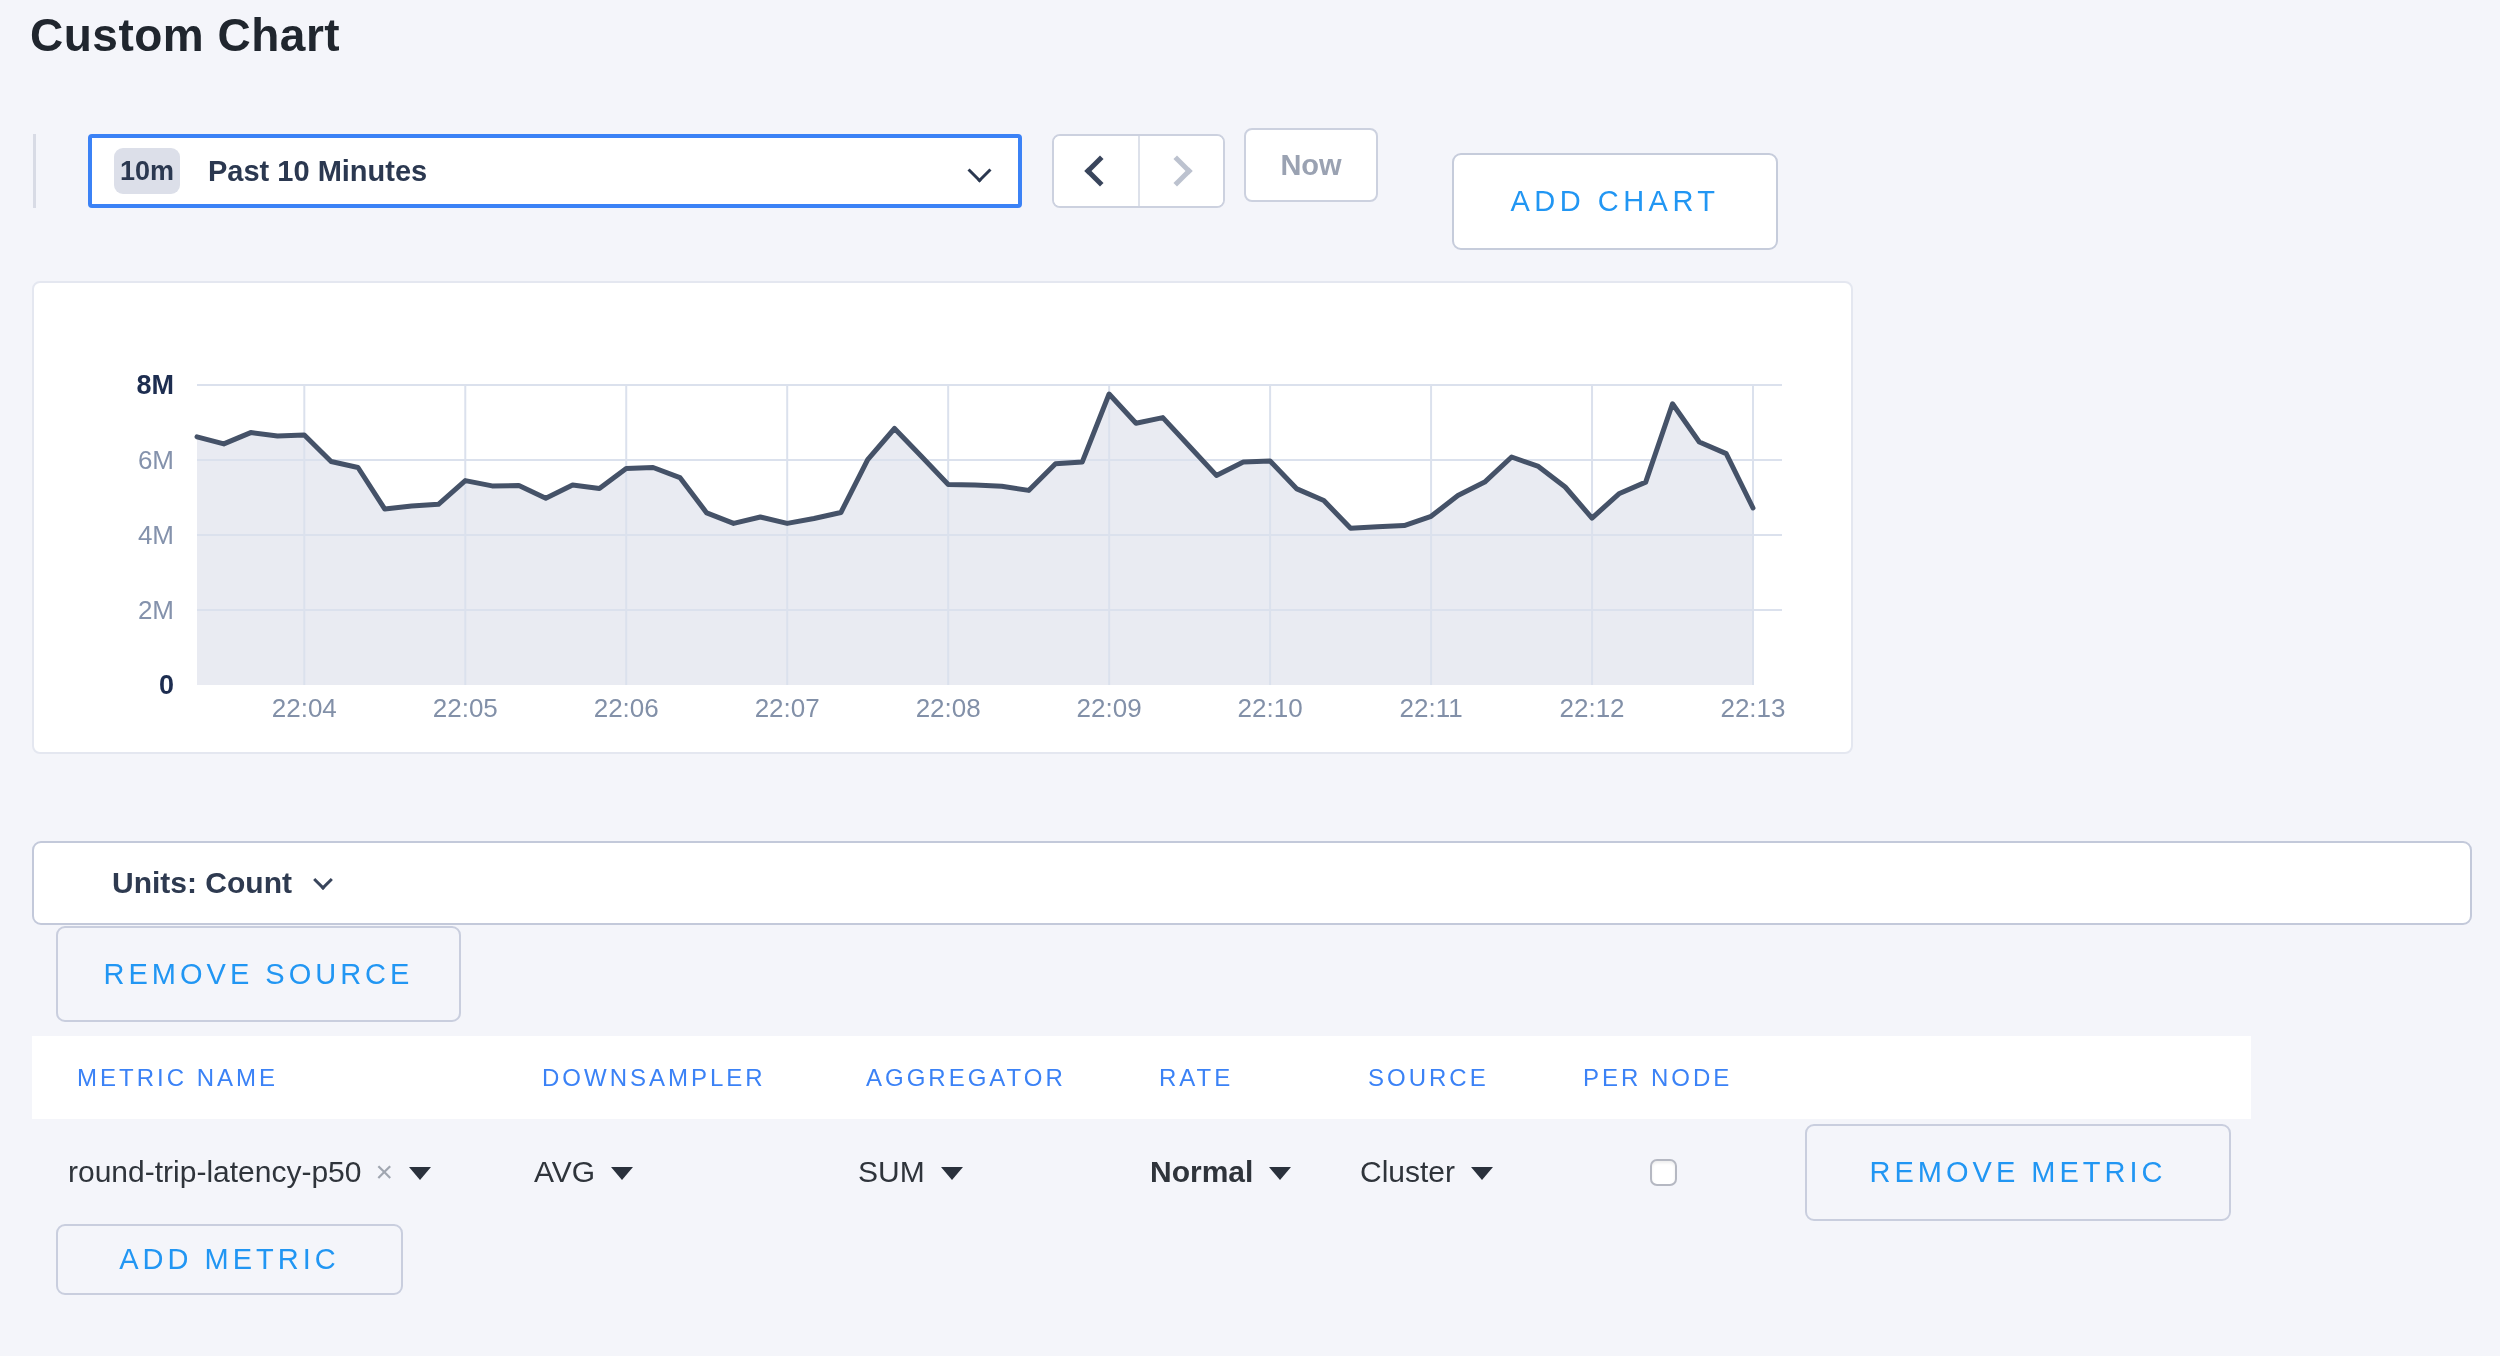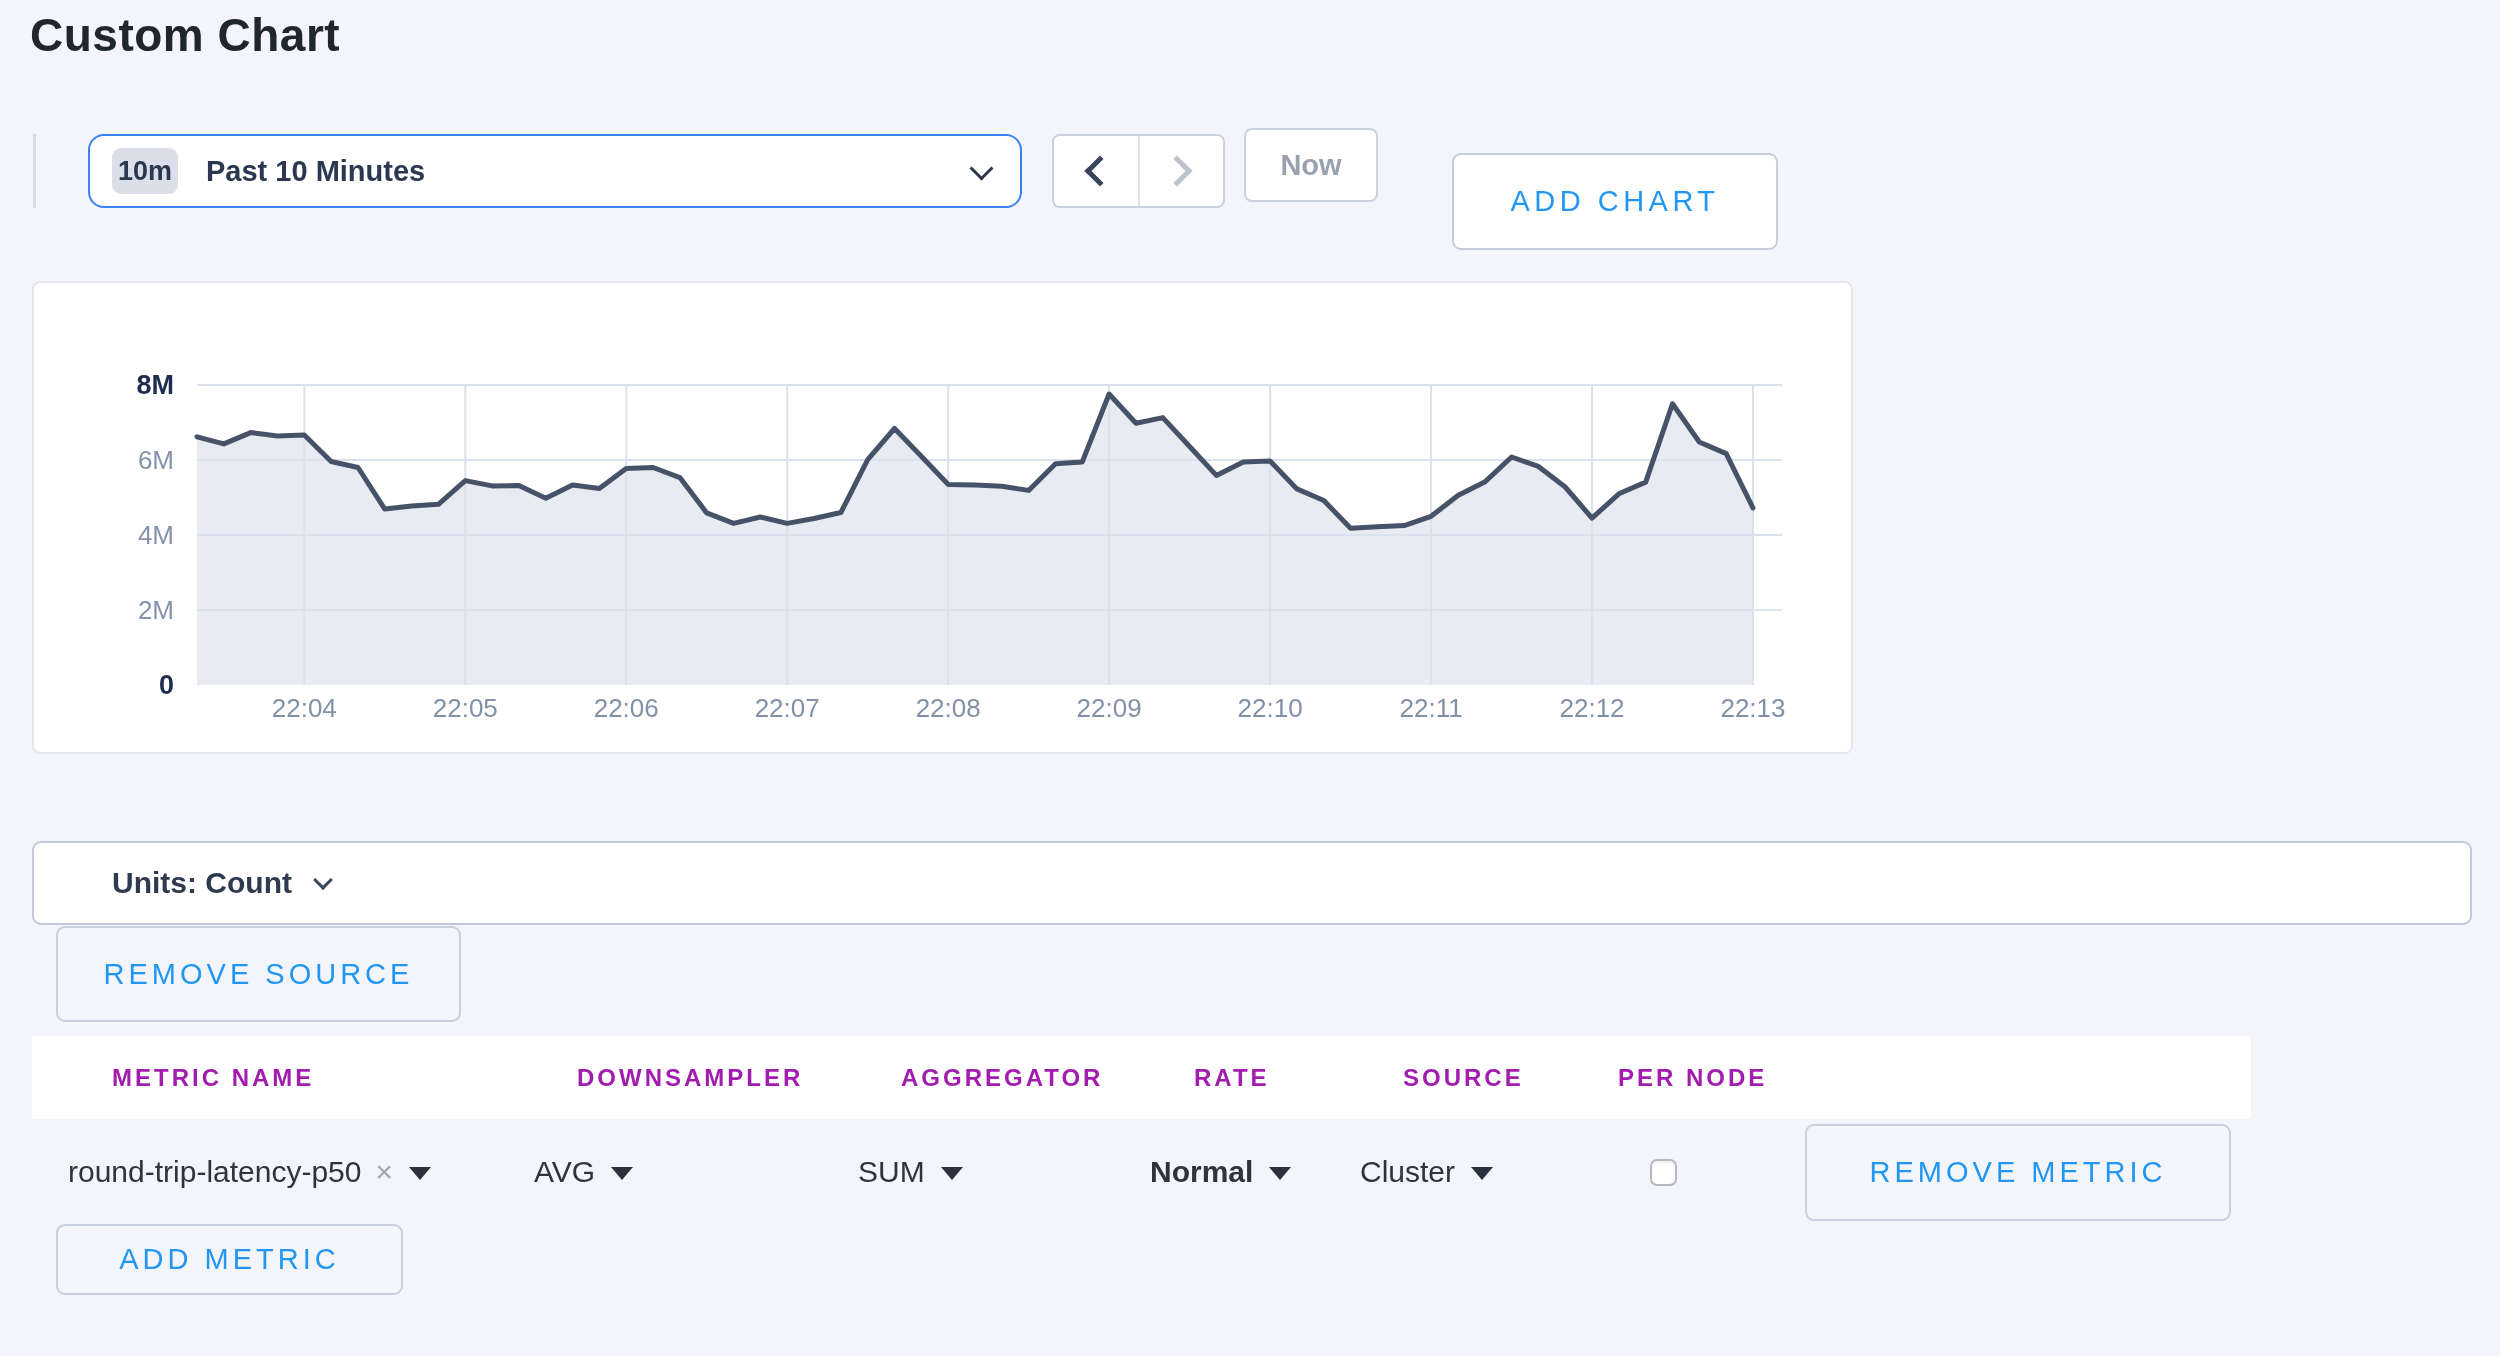--- a/index.html
+++ b/index.html
@@ -17,21 +17,21 @@
   .page-title{
     left:30px;top:8px;
     font-size:46px;font-weight:600;color:#20262e;
     letter-spacing:.5px;
   }
 
   
   .toolbar-rule{left:33px;top:134px;width:3px;height:74px;background:#d8dbe5;}
   .time-dropdown{
     left:88px;top:134px;width:934px;height:74px;
-    background:#fff;border:2px solid #3b82f6;border-radius:16px;
+    background:#fff;border:4px solid #3b82f6;border-radius:4px;
     box-sizing:border-box;display:flex;align-items:center;
     padding-left:22px;cursor:pointer;
   }
   .time-badge{
     width:66px;height:46px;border-radius:9px;background:#dcdfe9;
     color:#2b3850;font-size:27px;font-weight:700;
     display:flex;align-items:center;justify-content:center;
     margin-right:28px;
   }
   .time-label{font-size:29px;font-weight:700;color:#2b3850;}
@@ -94,23 +94,22 @@
     letter-spacing:4px;cursor:pointer;
   }
   .remove-chart-btn{left:56px;top:926px;width:405px;height:96px;}
   .remove-metric-btn{left:1805px;top:1124px;width:426px;height:97px;}
   .add-metric-btn{left:56px;top:1224px;width:347px;height:71px;}
 
   
   .table-head{left:32px;top:1036px;width:2219px;height:83px;background:#fff;}
   .th{
     position:absolute;top:50%;transform:translateY(-50%);
-    font-size:24px;font-weight:700;letter-spacing:3px;color:#a21caf;
+    font-size:24px;font-weight:400;letter-spacing:3px;color:#3b82f6;
     white-space:nowrap;
-    margin-left:35px;
   }
   .th.c0{left:45px;}.th.c1{left:510px;}.th.c2{left:834px;}
   .th.c3{left:1127px;}.th.c4{left:1336px;}.th.c5{left:1551px;}
 
   .cell{
     position:absolute;top:1150px;height:44px;line-height:44px;
     font-size:30px;color:#2f343b;white-space:nowrap;cursor:pointer;
     display:flex;align-items:center;
   }
   .cell .txt{line-height:normal;}

